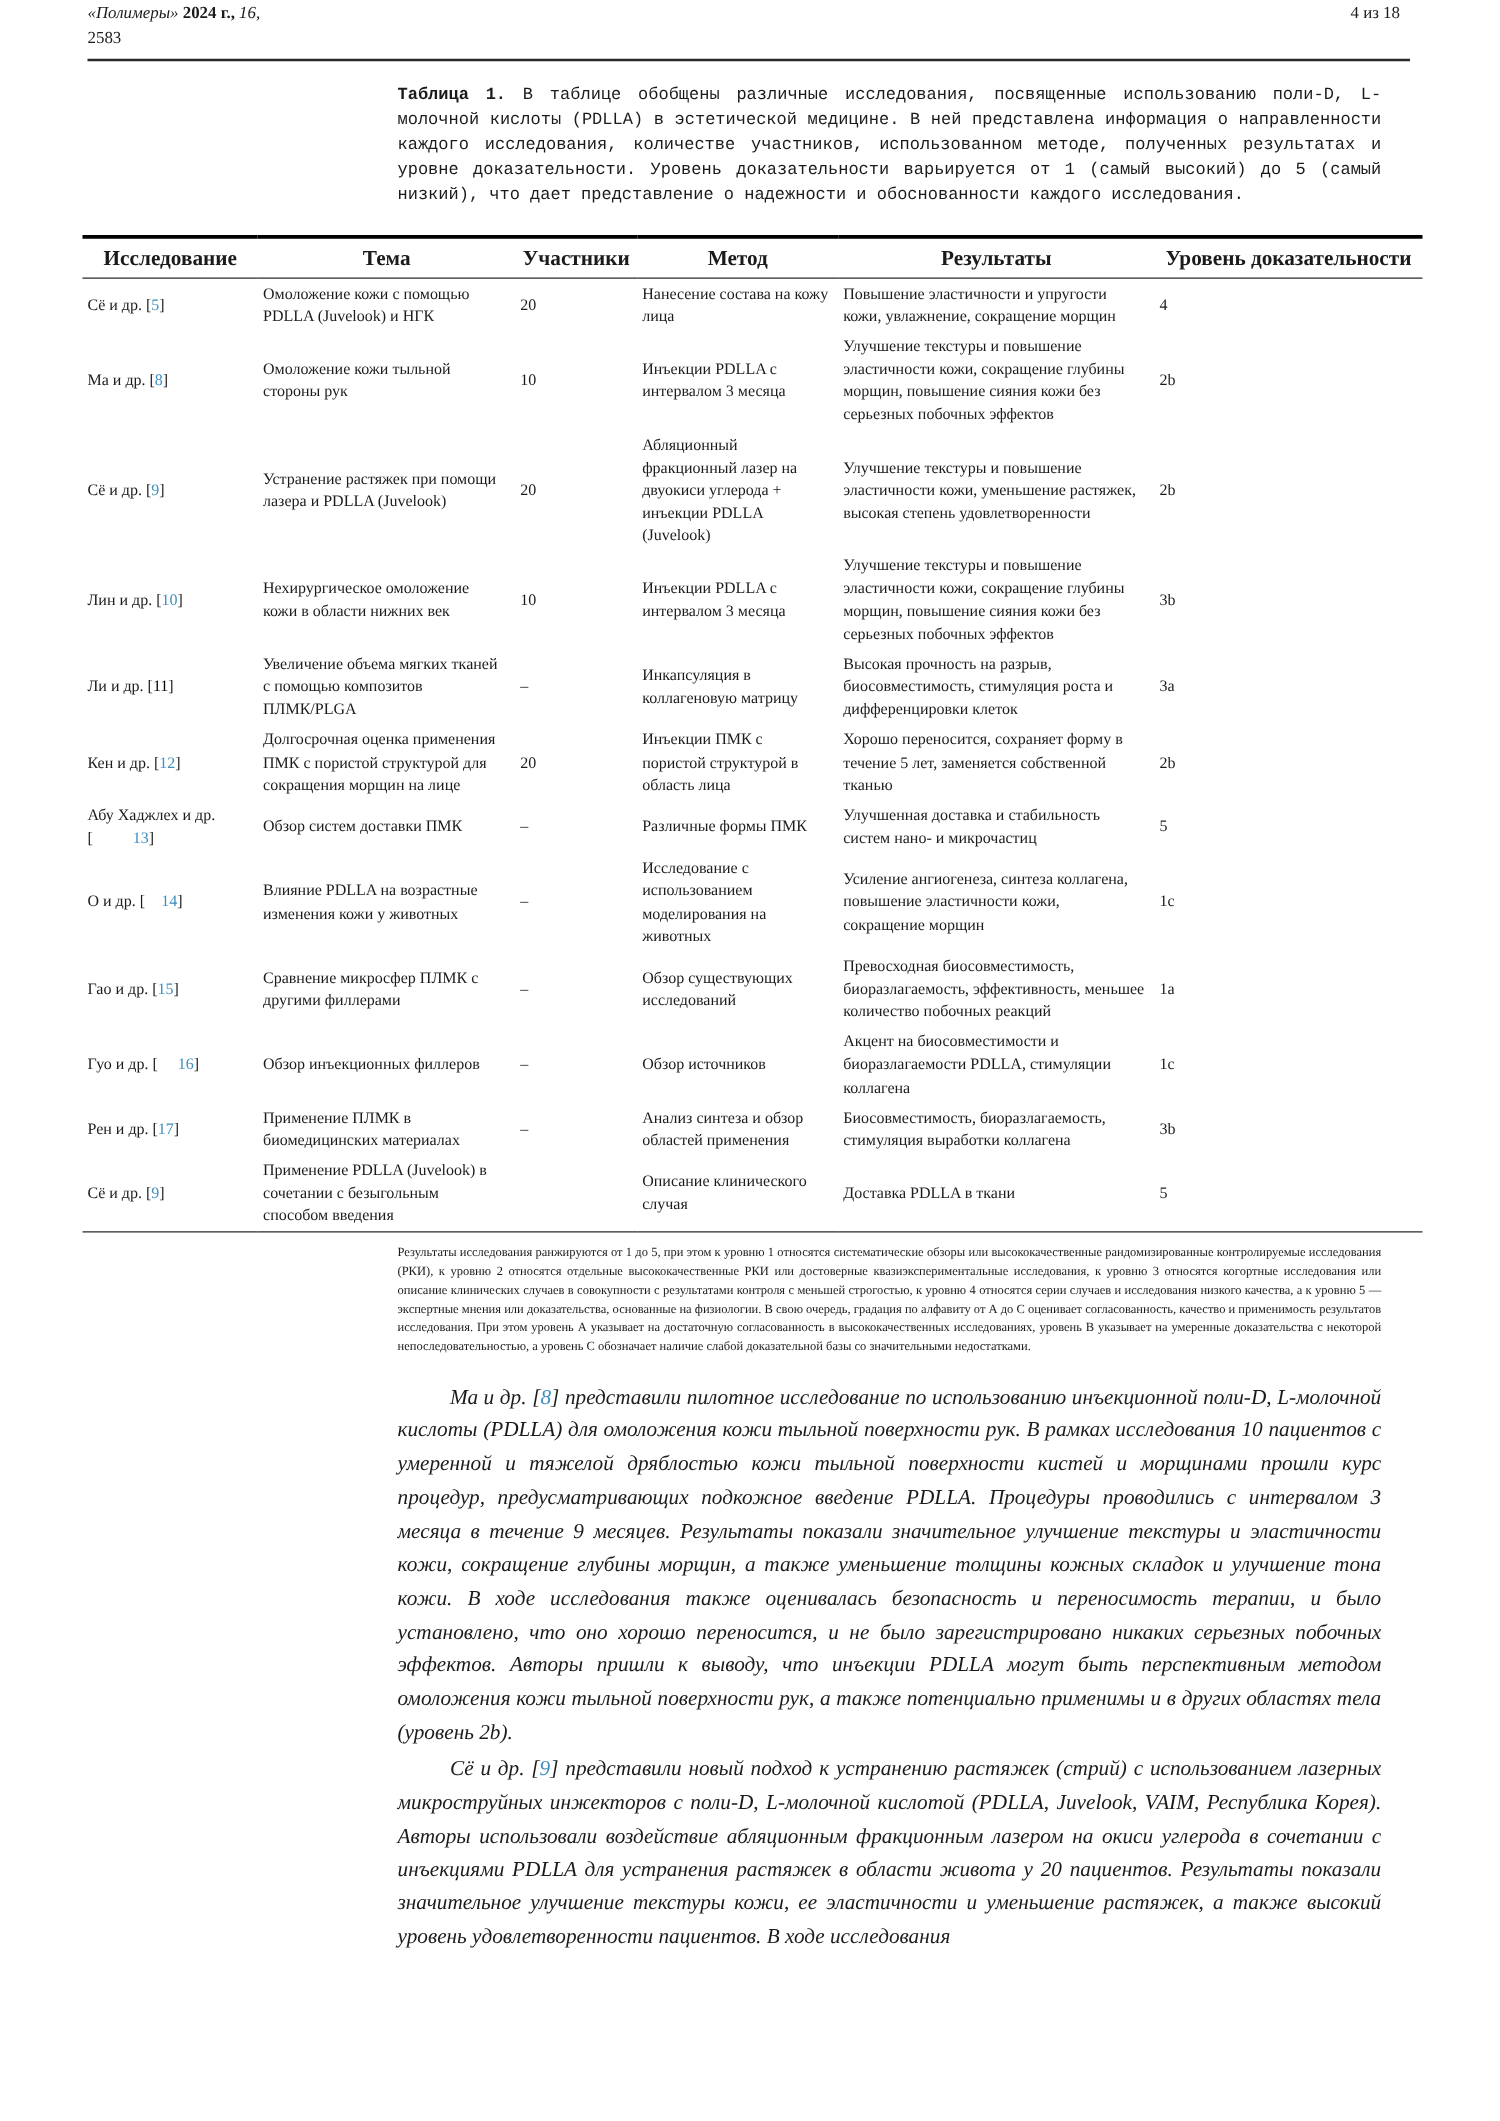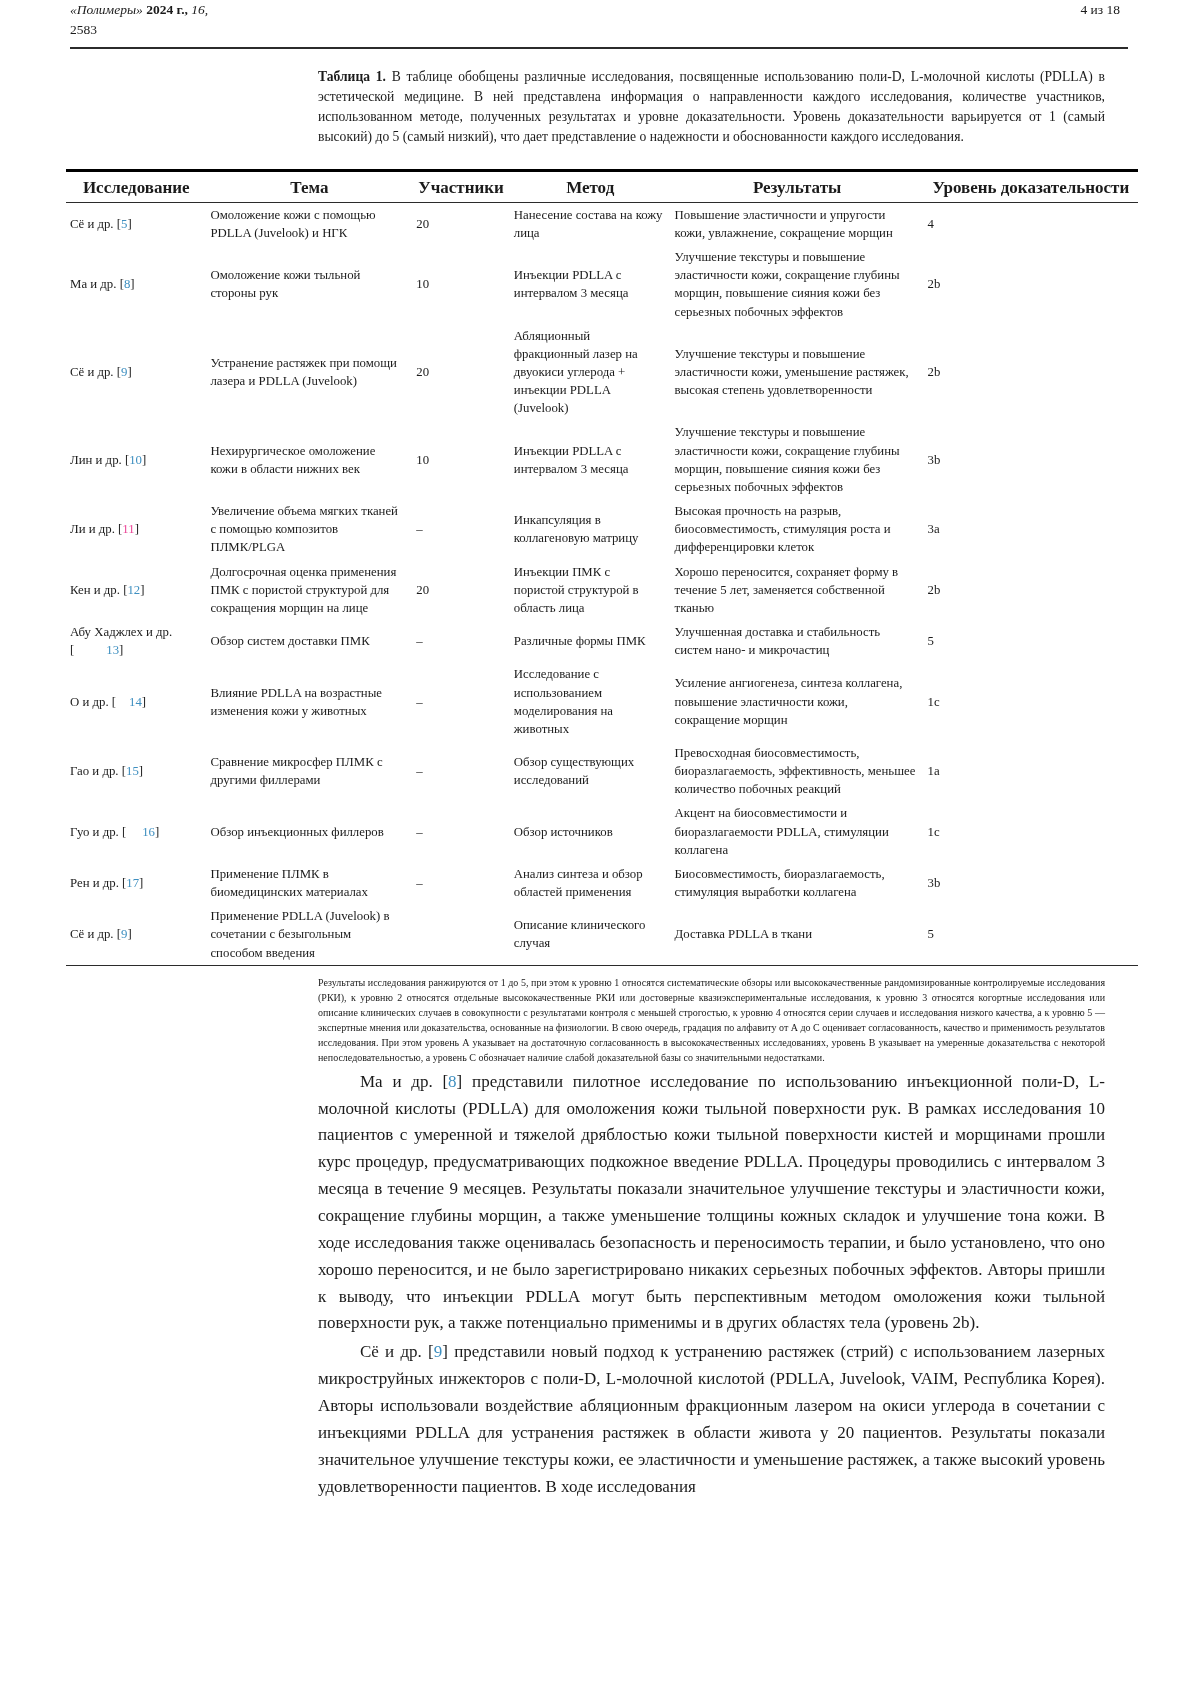--- a/index.html
+++ b/index.html
@@ -10,40 +10,40 @@
   }
   
   .hdr{display:flex;justify-content:space-between;align-items:flex-start;
        margin:0 80px 0 70px;font-size:13.5px;line-height:1.45;}
   .hdr .jname{font-style:italic;}
   .hdr .jyear{font-weight:bold;}
   .hdr .jvol{font-style:italic;}
   .hdr-rule{border:none;border-top:2px solid #2b2b2b;margin:8px 72px 0 70px;}
   
   .caption{margin:18px 95px 0 318px;font-size:13.6px;line-height:1.46;
-           text-align:justify;}
+           text-align:justify;font-family:Liberation Mono, monospace;}
   .caption .cap-label{font-weight:bold;}
   
   table.studies{width:1072px;margin:22px 0 0 66px;border-collapse:collapse;
                 border-top:3px solid #000;font-size:12.8px;}
   table.studies thead th{font-weight:bold;text-align:center;vertical-align:middle;
                 padding:5px 4px 4px;border-bottom:1.5px solid #2b2b2b;
                 font-size:17px;line-height:1.25;}
   table.studies tbody td{padding:3px 8px 3px 4px;vertical-align:middle;
                 line-height:1.42;text-align:left;}
   table.studies tbody{border-bottom:1.5px solid #2b2b2b;}
   td.c-lvl{padding-left:8px;}
   a.refnum{text-decoration:none;cursor:pointer;}
   .cite{white-space:nowrap;}
   
   .footnote{margin:9px 95px 0 318px;font-size:10px;line-height:1.5;
             text-align:justify;}
   
-  .body-p{margin:4px 95px 0 318px;font-size:17px;line-height:1.58;
-          text-align:justify;text-indent:42px;}
+  .body-p{margin:20px 95px 0 318px;font-size:17px;line-height:1.58;
+          text-align:justify;text-indent:42px;font-style:italic;}
   .body-p + .body-p{margin-top:2px;}
 </style>
 </head>
 <body>
 
 <div class="page" style="color: rgb(27, 27, 27);">
 
   <div class="hdr">
     <div>
       <span class="jname">«Полимеры»</span>
@@ -104,21 +104,21 @@
       </tr>
       <tr>
         <td><span>Лин и др. </span><span class="cite"><span>[</span><a class="refnum" style="color: rgb(62, 143, 192);">10</a><span>]</span></span></td>
         <td>Нехирургическое омоложение кожи в области нижних век</td>
         <td>10</td>
         <td>Инъекции PDLLA с интервалом 3 месяца</td>
         <td>Улучшение текстуры и повышение эластичности кожи, сокращение глубины морщин, повышение сияния кожи без серьезных побочных эффектов</td>
         <td class="c-lvl">3b</td>
       </tr>
       <tr>
-        <td><span>Ли и др. </span><span class="cite"><span>[</span><a class="refnum" style="color: #ec4899;">11</a><span>]</span></span></td>
+        <td><span>Ли и др. </span><span class="cite"><span>[</span><a class="refnum" style="color: #000000;">11</a><span>]</span></span></td>
         <td>Увеличение объема мягких тканей с помощью композитов ПЛМК/PLGA</td>
         <td>–</td>
         <td>Инкапсуляция в коллагеновую матрицу</td>
         <td>Высокая прочность на разрыв, биосовместимость, стимуляция роста и дифференцировки клеток</td>
         <td class="c-lvl">3a</td>
       </tr>
       <tr>
         <td><span>Кен и др. </span><span class="cite"><span>[</span><a class="refnum" style="color: rgb(62, 143, 192);">12</a><span>]</span></span></td>
         <td>Долгосрочная оценка применения ПМК с пористой структурой для сокращения морщин на лице</td>
         <td>20</td>

